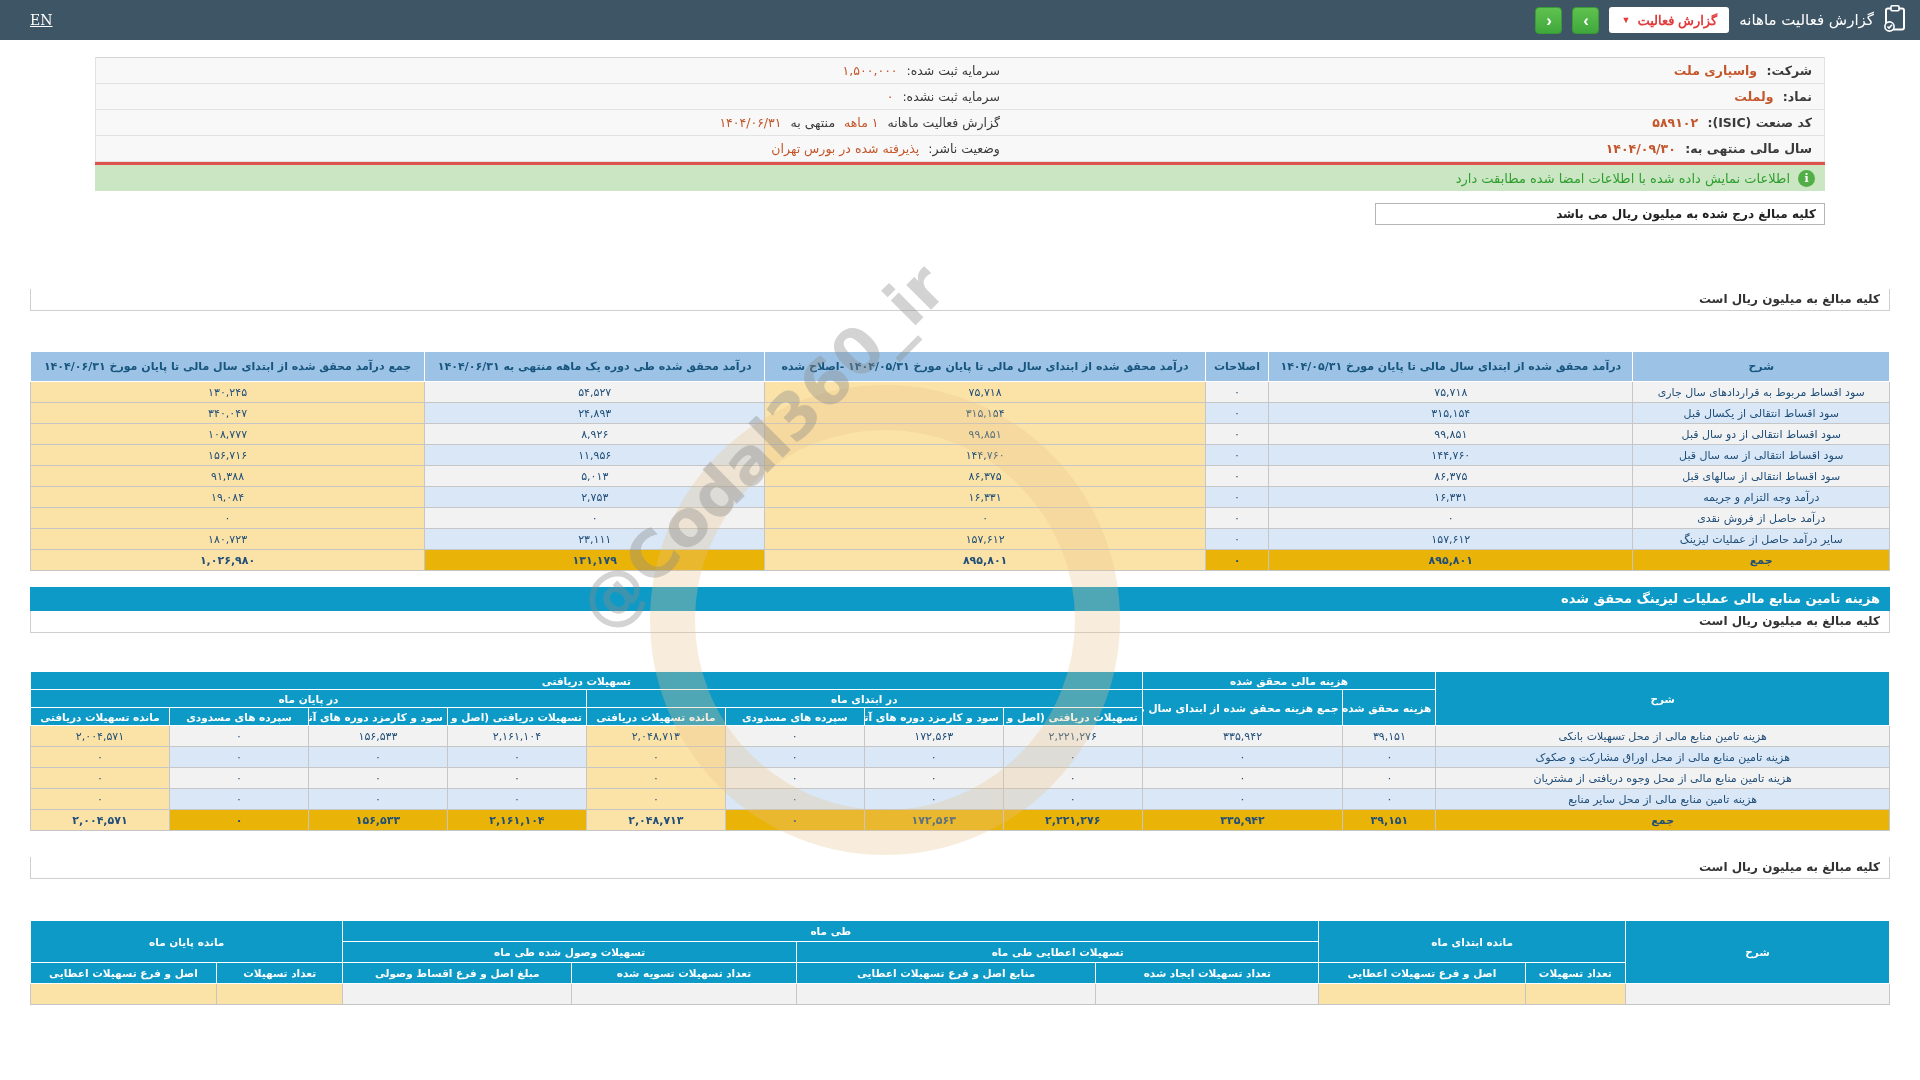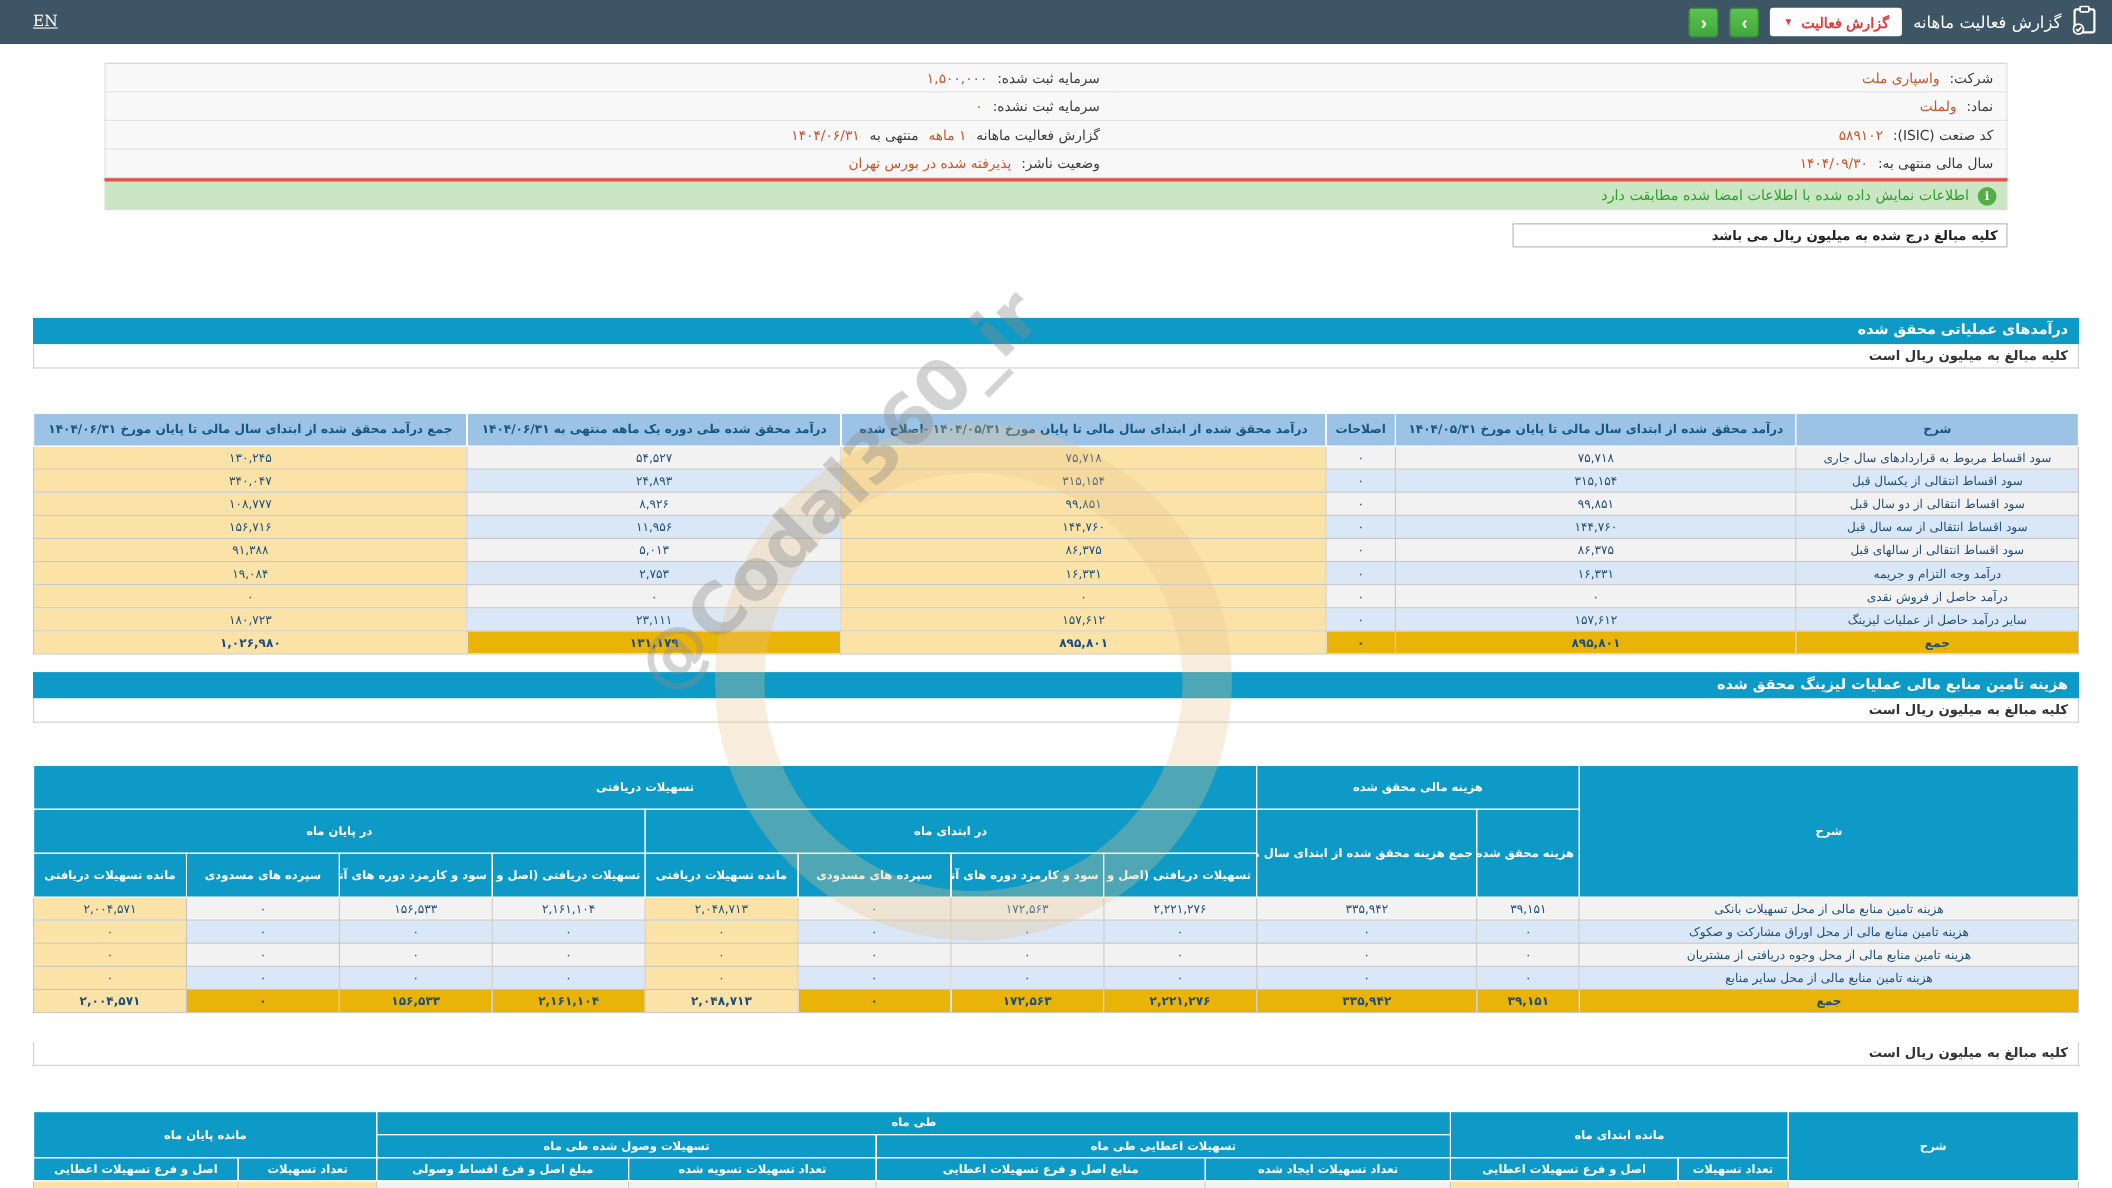--- a/index.html
+++ b/index.html
@@ -20,21 +20,21 @@
     display:flex; align-items:center; justify-content:center; cursor:pointer; line-height:1; }
   .en-link { color:#fff; font-family:"DejaVu Serif", serif; font-size:14px;
     text-decoration:underline; cursor:pointer;margin-left:16px; }
 
   
   .info-area { margin:17px 95px 0 95px; position:relative; z-index:2; }
   table.info { width:100%; border-collapse:collapse; background:#f8f8f8;
     border:1px solid #d5d5d5; }
   table.info td { border-bottom:1px solid #e2e2e2; padding:4px 12px; font-size:12.5px;
     color:#3a3a3a; height:26px; }
-  table.info td.right-cell { width:47%; border-right:1px solid #e2e2e2; }
+  table.info td.right-cell { width:47%; border-right:1px solid #e2e2e2;font-weight:bold; }
   table.info td.left-cell  { width:53%; border-left:1px solid #e2e2e2; }
   .iv-label { color:#3a3a3a; margin-left:5px; }
   .iv-value { color:#c4562b; margin-left:5px; }
   span:empty { display:none; }
 
   .signed-bar { margin-top:0; border-top:3px solid #e0524e; background:#cbe6c3;
     height:29px; display:flex; align-items:center; gap:8px; padding:0 10px;
     font-size:13px; color:#2f9e2f; }
   .info-ico { width:17px; height:17px; border-radius:50%; background:#52ae46; color:#fff;
     font-size:11px; font-weight:bold; display:inline-flex; align-items:center;
@@ -55,21 +55,21 @@
   table.data { width:100%; border-collapse:collapse; table-layout:fixed; }
   table.data th, table.data td { border:1px solid #c6c6c6; font-size:11px; padding:1px 4px;
     text-align:center; color:#1f4e79; overflow:hidden; }
   table.data td { height:21px; }
   
   table.t1 th { background:#9cc3e5; color:#17557e; border:1px solid #fff; font-weight:bold;
     height:30px; font-size:11px; }
   
   table.t2 th, table.t3 th { background:#0e9ac6; color:#fff; border:1px solid #fff;
     font-weight:bold; font-size:10.5px; white-space:nowrap; }
-  table.t2 th { height:40px; } table.t3 th { height:21px; }
+  table.t2 th { height:18px; } table.t3 th { height:21px; }
   tr.odd  td { background:#f2f2f2; }
   tr.even td { background:#d9e7f6; }
   td.hl { background:#fbe3a8 !important; }
   tr.total td { background:#eab308; font-weight:bold; }
   td.lbl { text-align:right; }
 
   
   .wm-text { position:absolute; left:520px; top:410px; font-size:64px; font-weight:bold;
     color:rgba(140,140,140,.38); transform:rotate(-45deg); direction:ltr; z-index:6;
     pointer-events:none; white-space:nowrap; }
@@ -156,21 +156,20 @@
     <span class="info-ico">i</span>
     <span>اطلاعات نمایش داده شده با اطلاعات امضا شده مطابقت دارد</span>
   </div>
 
   <div class="amount-box">کلیه مبالغ درج شده به میلیون ریال می باشد</div>
 </div>
 
 <div class="sections">
 
   <div class="sec1">
-    <div class="sec-title">درآمدهای عملیاتی محقق شده</div>
     <div class="unit-note">کلیه مبالغ به میلیون ریال است</div>
     <div class="spacer40"></div>
     <table class="data t1">
       <colgroup>
         <col style="width:13.8%">
           <col style="width:19.6%">
           <col style="width:3.4%">
         <col style="width:23.7%">
           <col style="width:18.3%">
           <col style="width:21.2%">

